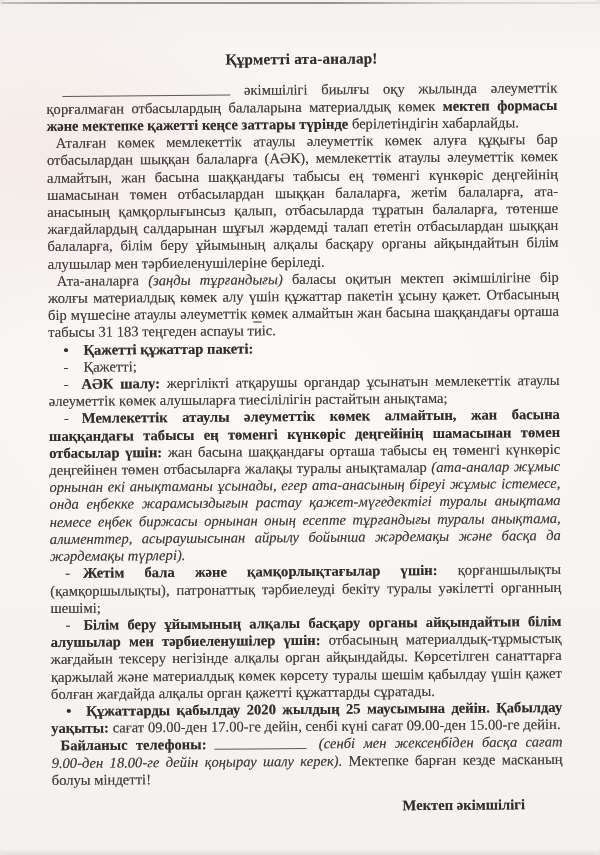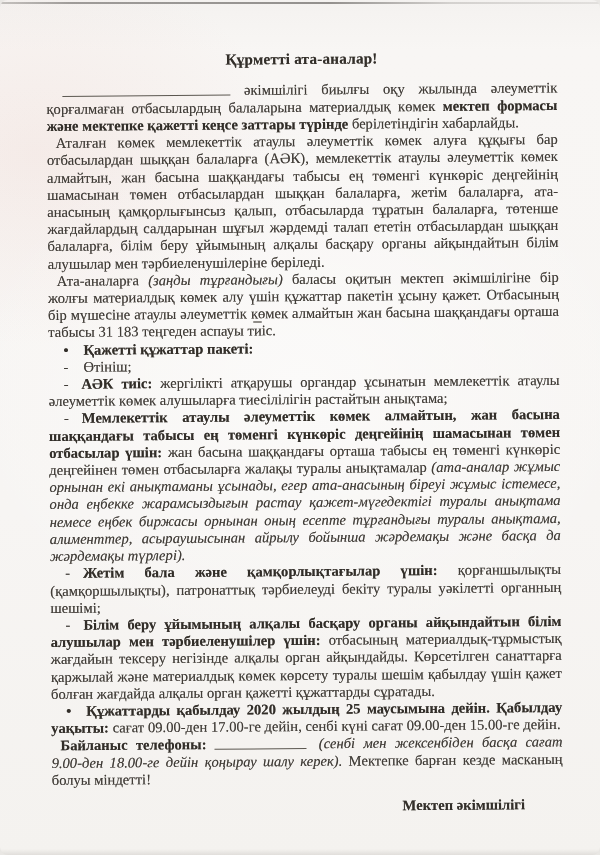--- a/index.html
+++ b/index.html
@@ -99,22 +99,22 @@
 
 <div class="sheet">
   <div class="scan-edge-top"></div>
   <div class="content">
     <h1 class="doc-title">Құрметті ата-аналар!</h1>
     <div id="doc-body">
         <p class="para" style="text-indent: 16px;"><span class="blank" style="width: 168px;"></span><span> әкімшілігі биылғы оқу жылында әлеуметтік қорғалмаған отбасылардың балаларына материалдық көмек </span><span class="b">мектеп формасы және мектепке қажетті кеңсе заттары түрінде</span><span> берілетіндігін хабарлайды.</span></p>
         <p class="para" style="text-indent: 9px;"><span>Аталған көмек мемлекеттік атаулы әлеуметтік көмек алуға құқығы бар отбасылардан шыққан балаларға (АӘК), мемлекеттік атаулы әлеуметтік көмек алмайтын, жан басына шаққандағы табысы ең төменгі күнкөріс деңгейінің шамасынан төмен отбасылардан шыққан балаларға, жетім балаларға, ата-анасының қамқорлығынсыз қалып, отбасыларда тұратын балаларға, төтенше жағдайлардың салдарынан шұғыл жәрдемді талап ететін отбасылардан шыққан балаларға, білім беру ұйымының алқалы басқару органы айқындайтын білім алушылар мен тәрбиеленушілеріне беріледі.</span></p>
         <p class="para" style="text-indent: 9px;"><span>Ата-аналарға </span><span class="i">(заңды тұрғандығы)</span><span>  баласы оқитын мектеп әкімшілігіне бір жолғы материалдық көмек алу үшін құжаттар пакетін ұсыну қажет. Отбасының бір мүшесіне атаулы әлеуметтік көмек алмайтын жан басына шаққандағы орташа табысы 31 183 теңгеден аспауы тиіс.</span></p>
         <p class="para" style="text-indent: 15px;"><span class="b">•</span><span class="hsp" style="width: 15px;"></span><span class="b">Қажетті құжаттар пакеті:</span></p>
-        <p class="para" style="text-indent: 15px;"><span>-</span><span class="hsp" style="width: 15px;"></span><span>Өтініш;</span></p>
-        <p class="para" style="text-indent: 15px;"><span>-</span><span class="hsp" style="width: 13px;"></span><span class="b">АӘК тиіс:</span><span> жергілікті атқарушы органдар ұсынатын мемлекеттік атаулы әлеуметтік көмек алушыларға тиесілілігін растайтын анықтама;</span></p>
+        <p class="para" style="text-indent: 15px;"><span>-</span><span class="hsp" style="width: 15px;"></span><span>Қажетті;</span></p>
+        <p class="para" style="text-indent: 15px;"><span>-</span><span class="hsp" style="width: 13px;"></span><span class="b">АӘК шалу:</span><span> жергілікті атқарушы органдар ұсынатын мемлекеттік атаулы әлеуметтік көмек алушыларға тиесілілігін растайтын анықтама;</span></p>
         <p class="para" style="text-indent: 15px;"><span>-</span><span class="hsp" style="width: 13px;"></span><span class="b">Мемлекеттік атаулы әлеуметтік көмек алмайтын, жан басына шаққандағы табысы ең төменгі күнкөріс деңгейінің шамасынан төмен отбасылар үшін:</span><span> жан басына шаққандағы орташа табысы ең төменгі күнкөріс деңгейінен төмен отбасыларға жалақы туралы анықтамалар </span><span class="i">(ата-аналар жұмыс орнынан екі анықтаманы ұсынады, егер ата-анасының біреуі жұмыс істемесе, онда еңбекке жарамсыздығын растау қажет-мүгедектігі туралы анықтама немесе еңбек биржасы орнынан оның есепте тұрғандығы туралы анықтама, алименттер, асыраушысынан айрылу бойынша жәрдемақы және басқа да жәрдемақы түрлері).</span></p>
         <p class="para" style="text-indent: 15px;"><span>-</span><span class="hsp" style="width: 13px;"></span><span class="b">Жетім бала және қамқорлықтағылар үшін:</span><span> қорғаншылықты (қамқоршылықты), патронаттық тәрбиелеуді бекіту туралы уәкілетті органның шешімі;</span></p>
         <p class="para" style="text-indent: 15px;"><span>-</span><span class="hsp" style="width: 13px;"></span><span class="b">Білім беру ұйымының алқалы басқару органы айқындайтын білім алушылар мен тәрбиеленушілер үшін:</span><span> отбасының материалдық-тұрмыстық жағдайын тексеру негізінде алқалы орган айқындайды. Көрсетілген санаттарға қаржылай және материалдық көмек көрсету туралы шешім қабылдау үшін қажет болған жағдайда алқалы орган қажетті құжаттарды сұратады.</span></p>
         <p class="para" style="text-indent: 15px;"><span class="b">•</span><span class="hsp" style="width: 15px;"></span><span class="b">Құжаттарды қабылдау 2020 жылдың 25 маусымына дейін.  Қабылдау уақыты:</span><span> сағат 09.00-ден 17.00-ге дейін, сенбі күні сағат  09.00-ден 15.00-ге дейін.</span></p>
         <p class="para" style="text-indent: 9px;"><span class="b">Байланыс телефоны: </span><span class="blank" style="width: 92px;"></span><span class="hsp" style="width: 12px;"></span><span class="i">(сенбі мен жексенбіден басқа сағат 9.00-ден 18.00-ге дейін қоңырау шалу керек).</span><span> Мектепке барған кезде масканың болуы міндетті!</span></p>
       </div>
     <p class="para signature">Мектеп әкімшілігі</p>
   </div>
   <div class="scan-artifact"></div>
   <div class="speck-1"></div>

